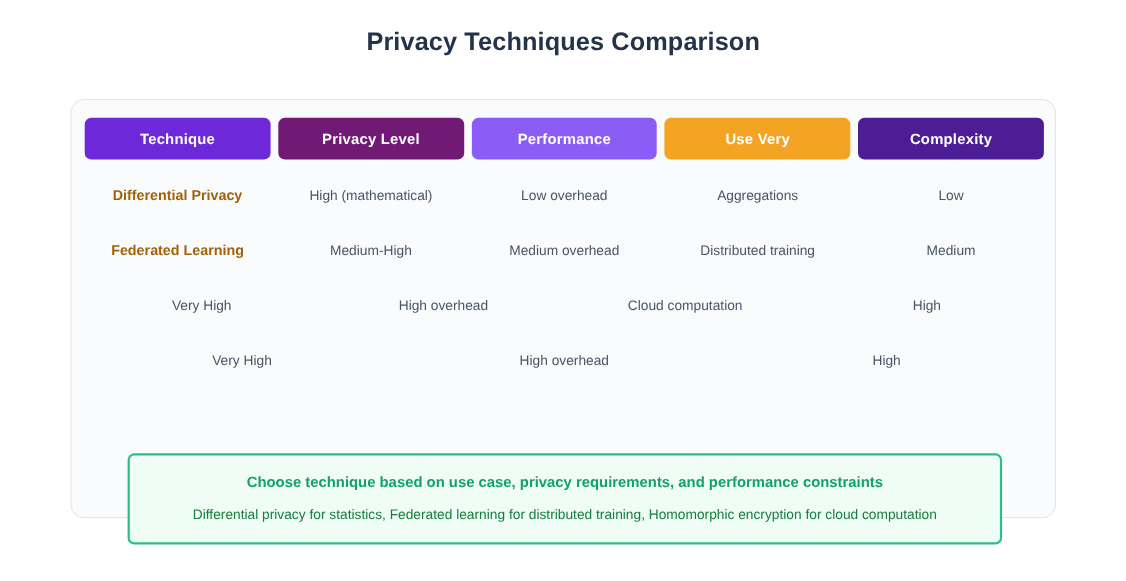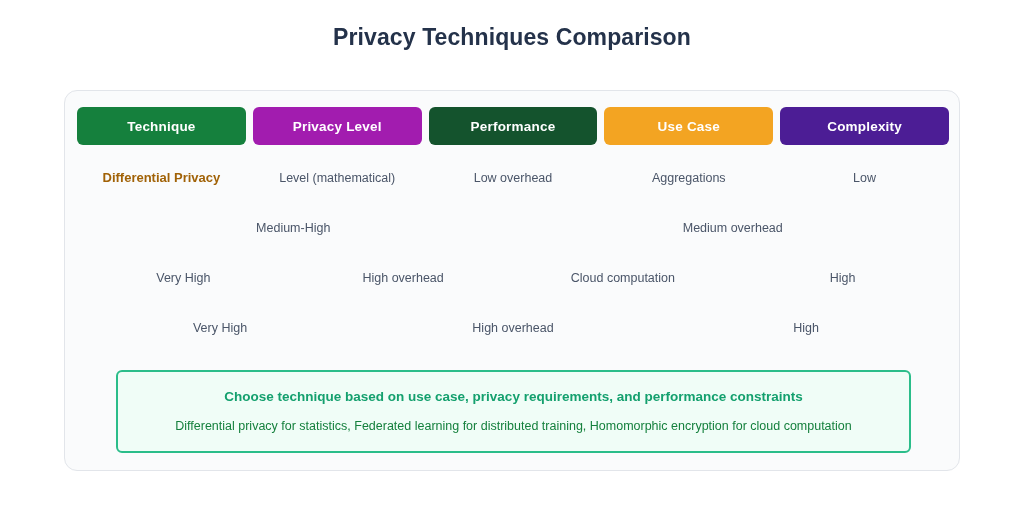--- a/index.html
+++ b/index.html
@@ -133,67 +133,70 @@
 
 <div class="page">
 
   <div class="page-title">Privacy Techniques Comparison</div>
 
   <div class="card">
 
     <div class="table">
 
       <div class="header-row">
-        <div class="th" style="background: #15803d;">
+        <div class="th" style="background: #6d28d9;">
             <span>Technique</span>
           </div>
-        <div class="th" style="background: #a21caf;">
+        <div class="th" style="background: #701a75;">
             <span>Privacy Level</span>
           </div>
-        <div class="th" style="background: #14532d;">
+        <div class="th" style="background: #8b5cf6;">
             <span>Performance</span>
           </div>
         <div class="th" style="background: rgb(243, 164, 34);">
-            <span>Use Case</span>
+            <span>Use Very</span>
           </div>
         <div class="th" style="background: #4c1d95;">
             <span>Complexity</span>
           </div>
       </div>
 
       <div class="body-rows">
 
         <div class="tr">
           <div class="td primary">Differential Privacy</div>
-          <div class="td">Level (mathematical)</div>
+          <div class="td">High (mathematical)</div>
           <div class="td">Low overhead</div>
           <div class="td">Aggregations</div>
           <div class="td">Low</div>
         </div>
 
         <div class="tr">
+          <div class="td primary">Federated Learning</div>
           <div class="td">Medium-High</div>
           <div class="td">Medium overhead</div>
+          <div class="td">Distributed training</div>
+          <div class="td">Medium</div>
         </div>
 
         <div class="tr">
           <div class="td">Very High</div>
           <div class="td">High overhead</div>
           <div class="td">Cloud computation</div>
           <div class="td">High</div>
         </div>
 
         <div class="tr">
           <div class="td">Very High</div>
           <div class="td">High overhead</div>
           <div class="td">High</div>
         </div>
 
       </div>
     </div>
 
-    <div class="callout" style="border-color: rgb(43, 189, 138); background: rgb(240, 253, 247);">
+    <div class="callout" style="border-color: rgb(43, 189, 138); background: rgb(240, 253, 247); margin-top: 42px;">
       <div class="callout-heading" style="color: rgb(20, 160, 110);">Choose technique based on use case, privacy requirements, and performance constraints</div>
       <div class="callout-sub">Differential privacy for statistics, Federated learning for distributed training, Homomorphic encryption for cloud computation</div>
     </div>
 
   </div>
 </div>
 
 </body></html>

